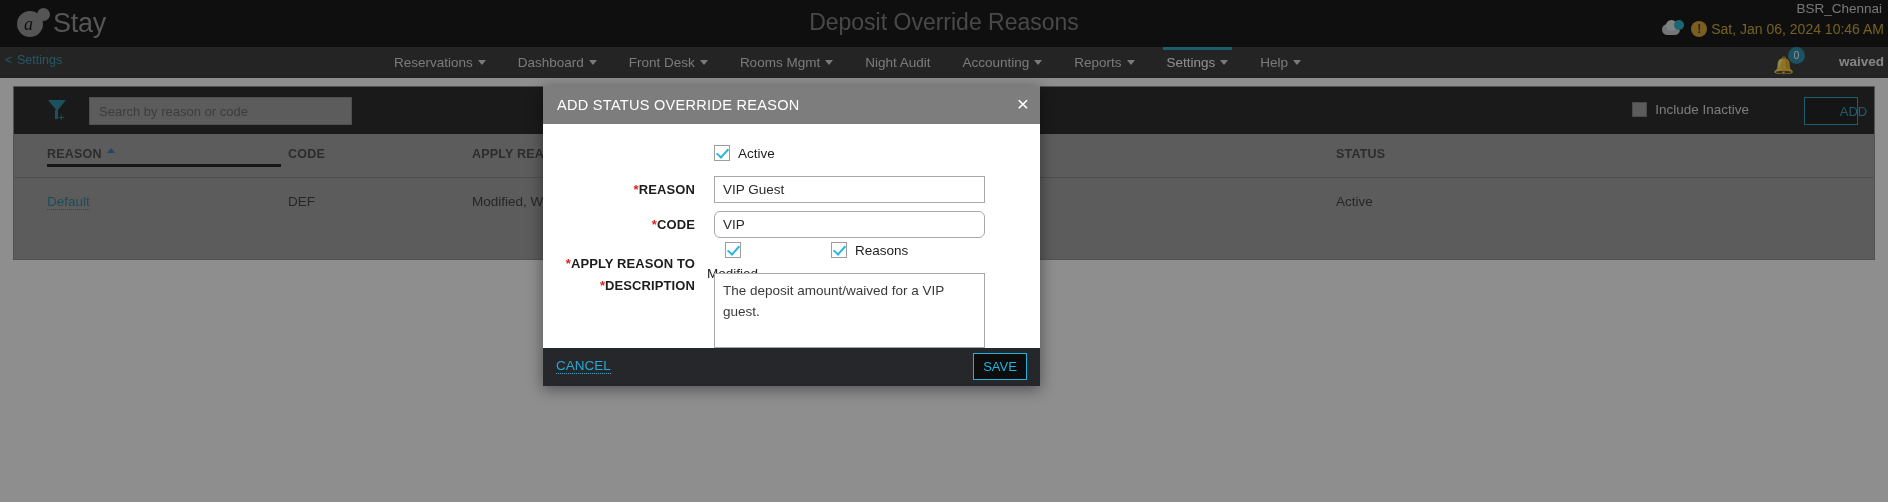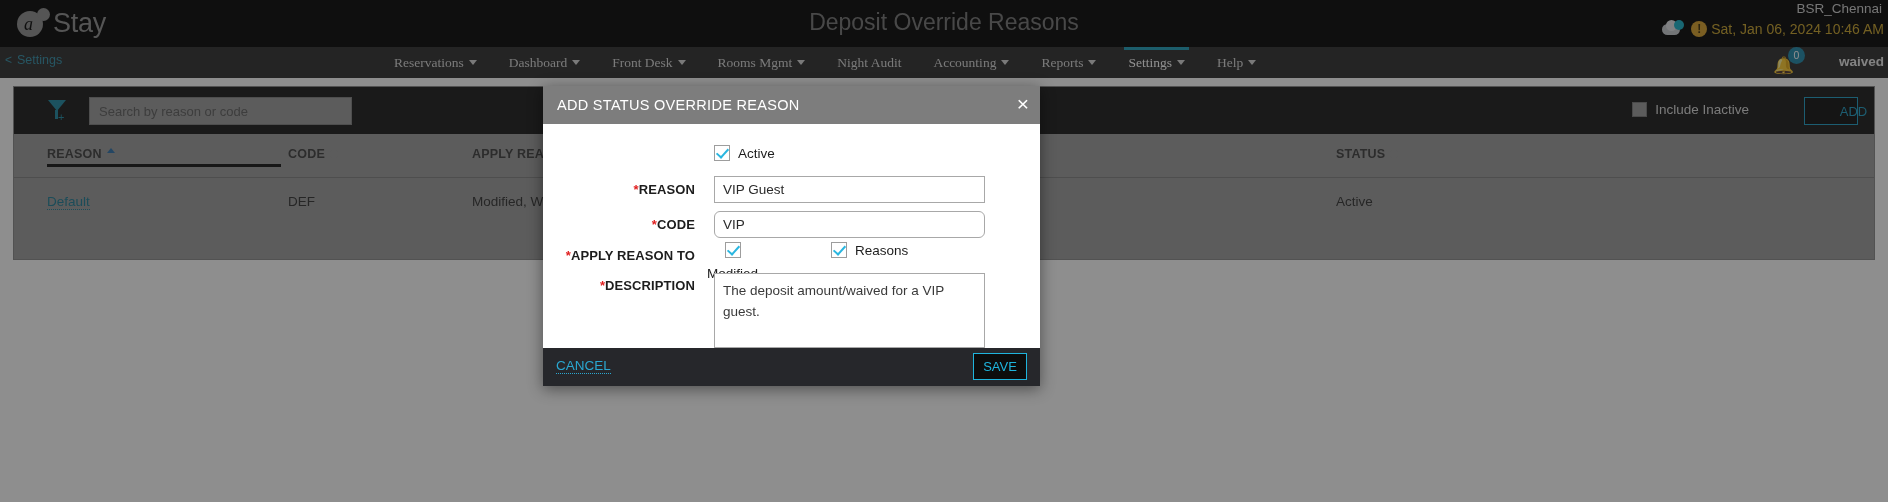--- a/index.html
+++ b/index.html
@@ -89,21 +89,20 @@
   .back-chev { font-size: 12px; color: #2f8ea8; }
   .nav-items {
     position: absolute; left: 378px; top: 0; height: 31px;
     display: flex; align-items: center; gap: 0px;
   }
   .nav-item {
     font-size: 13.5px; color: #d6d6d6;
     padding: 0 16px; height: 31px; line-height: 31px;
     display: flex; align-items: center; gap: 5px;
     position: relative;
-    font-family: Liberation Serif, serif;
   }
   .nav-item.active { color: #ffffff; }
   .nav-item.active::after {
     content: ""; position: absolute; left: 12px; right: 12px; top: 0;
     height: 3px; background: #1b9cb8;
   }
   .caret {
     width: 0; height: 0;
     border-left: 4px solid transparent;
     border-right: 4px solid transparent;
@@ -486,21 +485,21 @@
     </div>
 
     <div class="frow" style="top:87px;">
       <div class="flabel" style="top:6px;">
         <span class="req">*</span><span>CODE</span>
       </div>
       <input class="finput" style="top: 0px; border-radius: 6px;" type="text" value="VIP">
     </div>
 
     <div class="frow" style="top:120px;">
-      <div class="flabel" style="top:4px;padding-left:8px;">
+      <div class="flabel" style="top:12px;padding-left:8px;">
         <span class="req">*</span><span>APPLY REASON TO</span>
       </div>
       <div class="cb-line" style="left:164px; top:-2px;flex-direction:column;">
         <span class="cb checked"></span>
         <span>Modified</span>
       </div>
       <div class="cb-line" style="left:288px; top:-2px;">
         <span class="cb checked"></span>
         <span>Reasons</span>
       </div>

